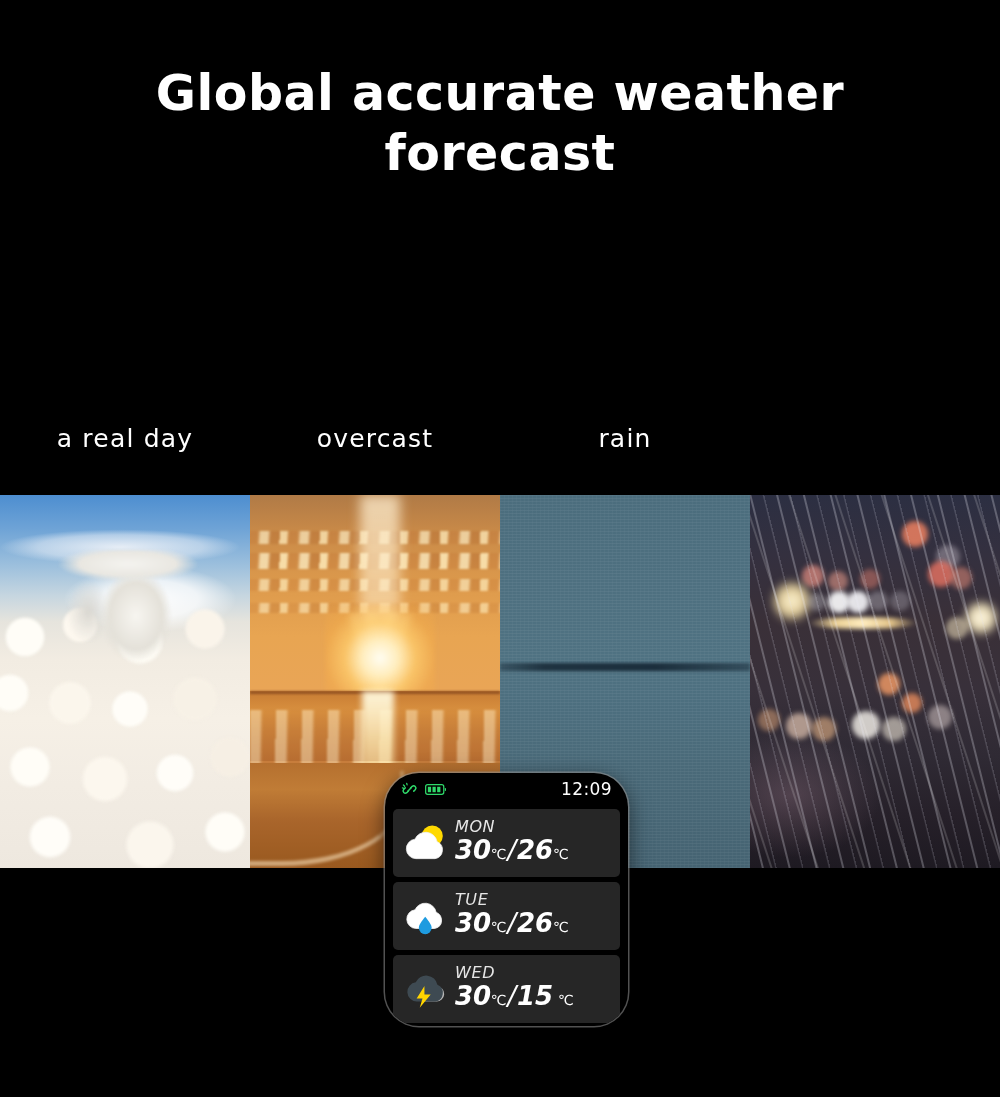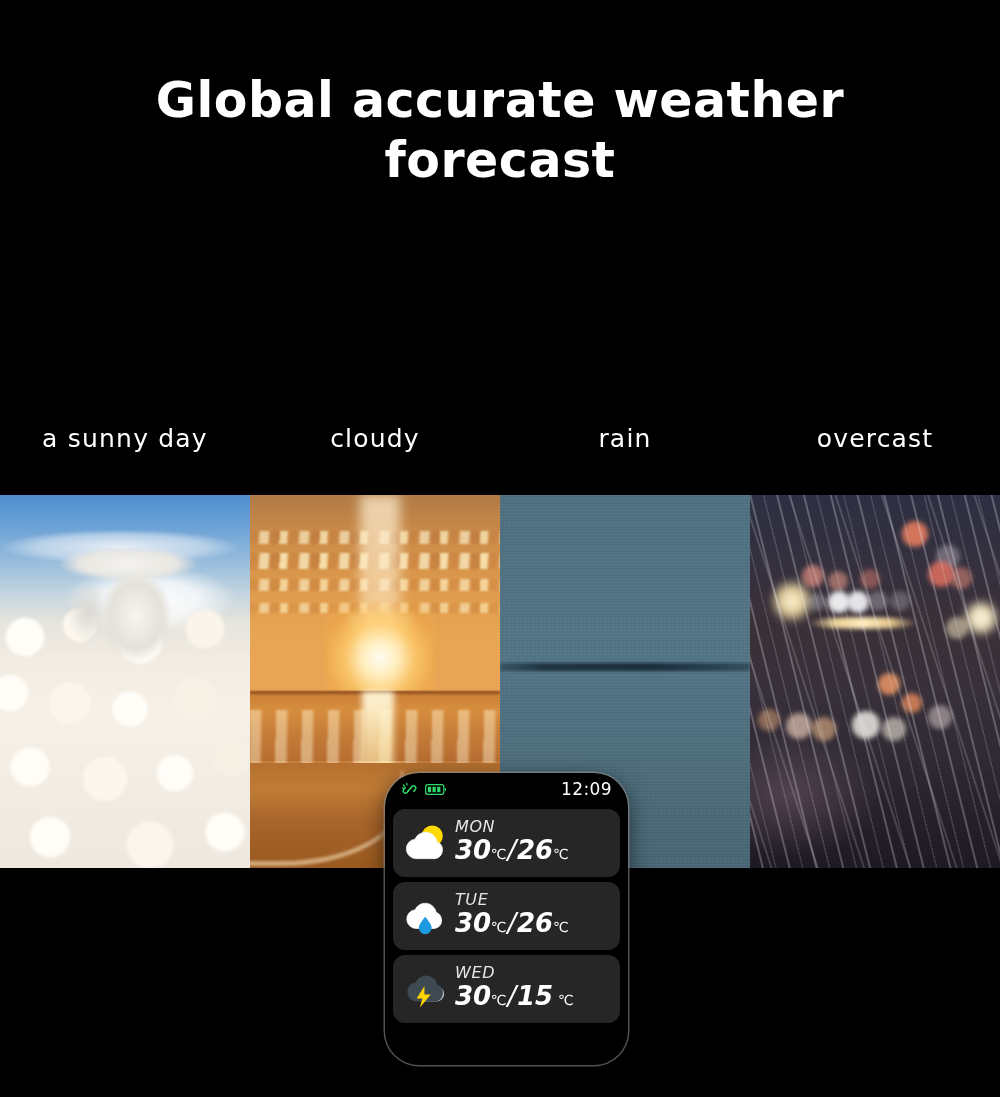--- a/index.html
+++ b/index.html
@@ -8,21 +8,21 @@
     width:1000px;height:1097px;
     background:#000;
     font-family:"DejaVu Sans","Liberation Sans",sans-serif;
     overflow:hidden;
     position:relative;
   }
   .page{position:relative;width:1000px;height:1097px;background:#000;overflow:hidden;}
 
   
   .headline{
-    position:absolute;left:0;top:71px;width:1000px;
+    position:absolute;left:0;top:64px;width:1000px;
     text-align:center;color:#fff;
     font-size:49px;font-weight:700;line-height:60px;
     letter-spacing:0.5px;
     padding:0 70px;box-sizing:border-box;
   }
   .subhead{
     position:absolute;left:0;top:231px;width:1000px;
     text-align:center;color:#e8e8e8;
     font-size:26px;font-weight:400;line-height:36px;
     padding:0 55px;box-sizing:border-box;
@@ -186,21 +186,21 @@
     opacity:.75;
   }
   .p-rain .streetlight{
     position:absolute;left:58px;top:122px;width:110px;height:12px;
     background:linear-gradient(to right, rgba(255,224,150,0) 0%, rgba(255,226,160,.9) 25%, rgba(255,236,190,1) 50%, rgba(255,220,150,.85) 75%, rgba(255,214,140,0) 100%);
     border-radius:50%;filter:blur(2.2px);
   }
 
   
   .watch{
-    position:absolute;left:385px;top:773px;width:243px;height:292px;
+    position:absolute;left:385px;top:773px;width:243px;height:253px;
     background:#000;
     border-radius:34px;
     box-shadow:0 0 0 1.5px rgba(150,150,150,.55), 0 6px 22px rgba(0,0,0,.6);
     overflow:hidden;
     z-index:5;
   }
   .watch-status{
     position:absolute;left:0;top:0;width:243px;height:32px;
     display:flex;align-items:center;
     padding:0 16px;box-sizing:border-box;
@@ -212,21 +212,21 @@
   }
   .ic-link{width:17px;height:17px;display:block;}
   .ic-batt{width:22px;height:13px;display:block;}
 
   .rows{
     position:absolute;left:8px;top:36px;width:227px;
   }
   .wrow{
     position:relative;height:68px;
     background:#262626;
-    border-radius:12px;
+    border-radius:5px;
     margin-bottom:5px;
     display:flex;align-items:center;
     padding:0 8px;box-sizing:border-box;
   }
   .wicon{width:50px;height:50px;flex:0 0 50px;display:block;}
   .wtext{margin-left:4px;display:flex;flex-direction:column;justify-content:center;}
   .wday{
     color:#e6e6e6;font-size:16px;font-style:italic;font-weight:400;
     letter-spacing:.6px;line-height:17px;margin-bottom:1px;
   }
@@ -240,24 +240,23 @@
   .gap{display:inline-block;width:5px;}
 </style>
 </head>
 <body>
 
 <div class="page">
 
   <div class="headline">Global accurate weather forecast</div>
 
   <div class="labels">
-    <div class="label-cell">a sunny day</div>
-    <div class="label-cell">cloudy</div>
+    <div class="label-cell">a real day</div>
+    <div class="label-cell">overcast</div>
     <div class="label-cell">rain</div>
-    <div class="label-cell">overcast</div>
   </div>
 
   <div class="strip">
 
     <div class="panel p-sunny">
       <div class="cloudmass"></div>
       <div class="anvil"></div>
     </div>
 
     <div class="panel p-sunset">

